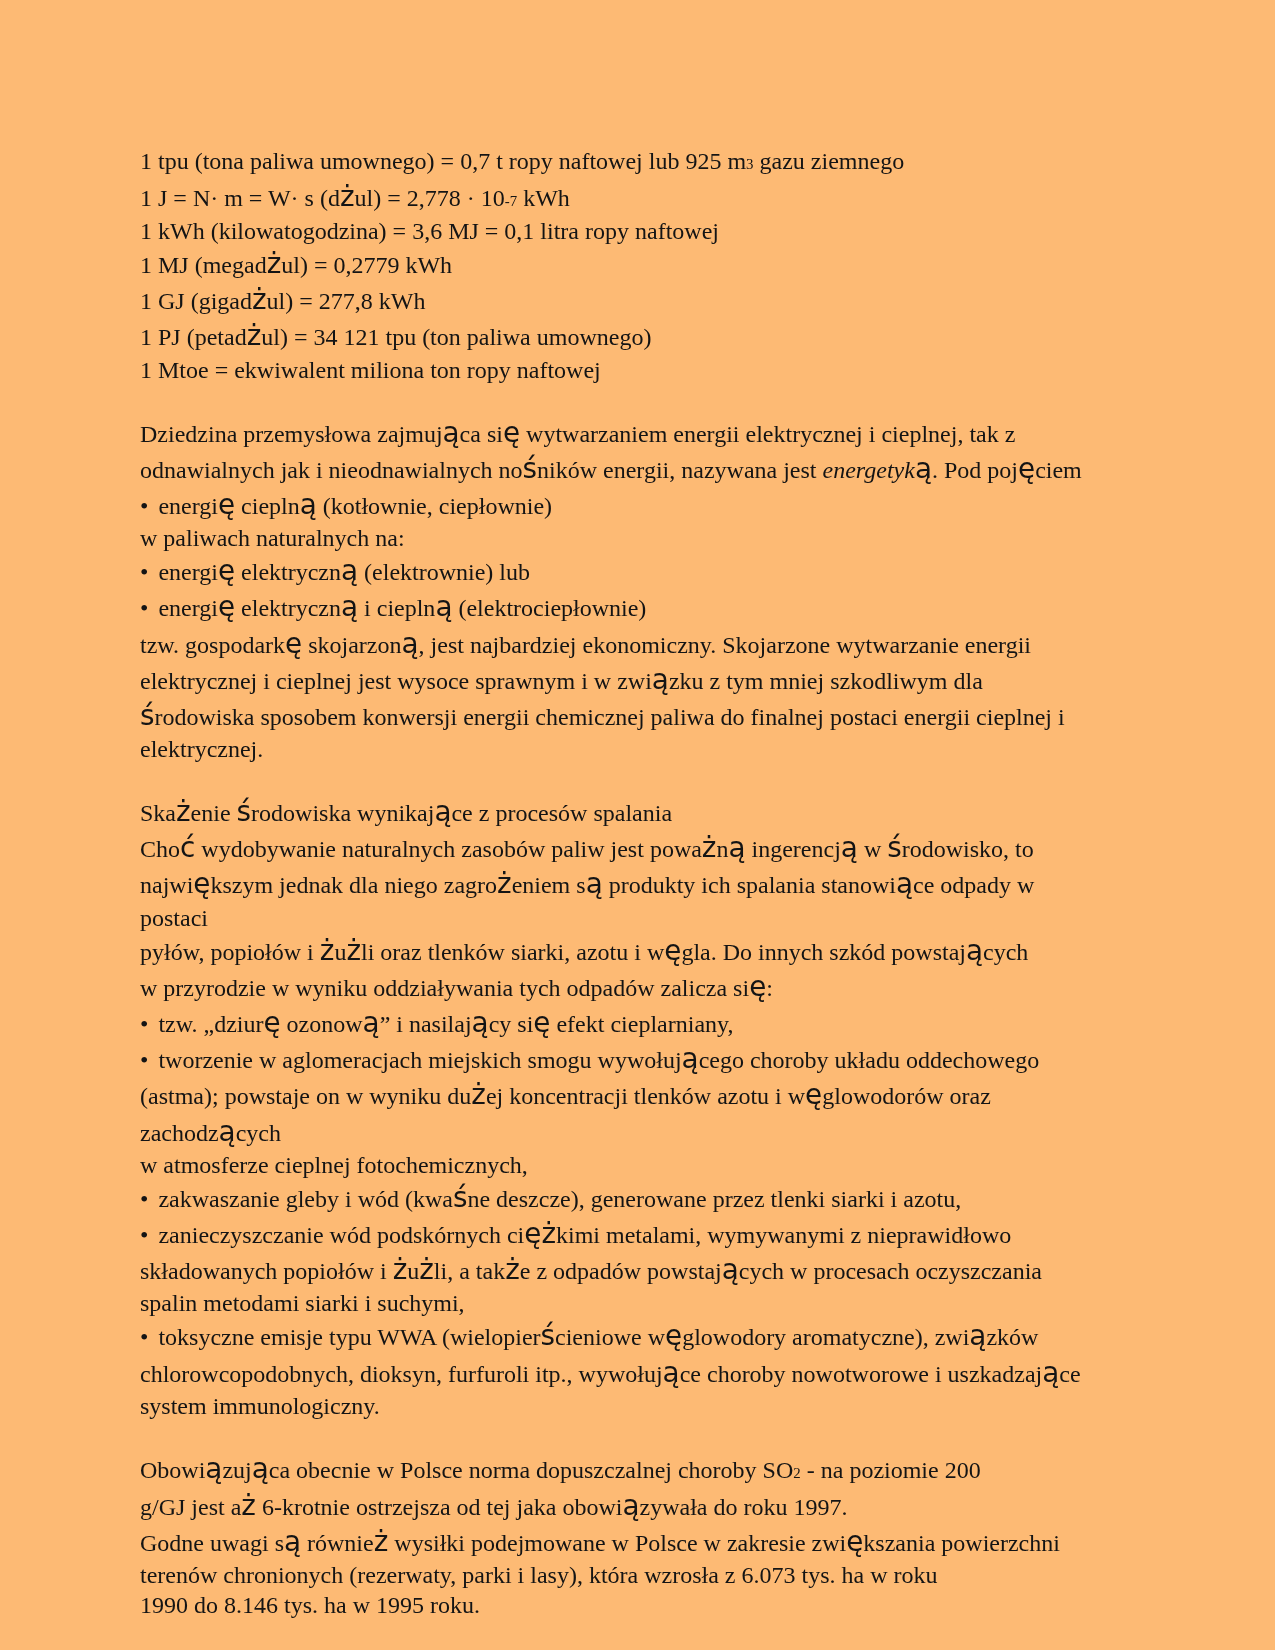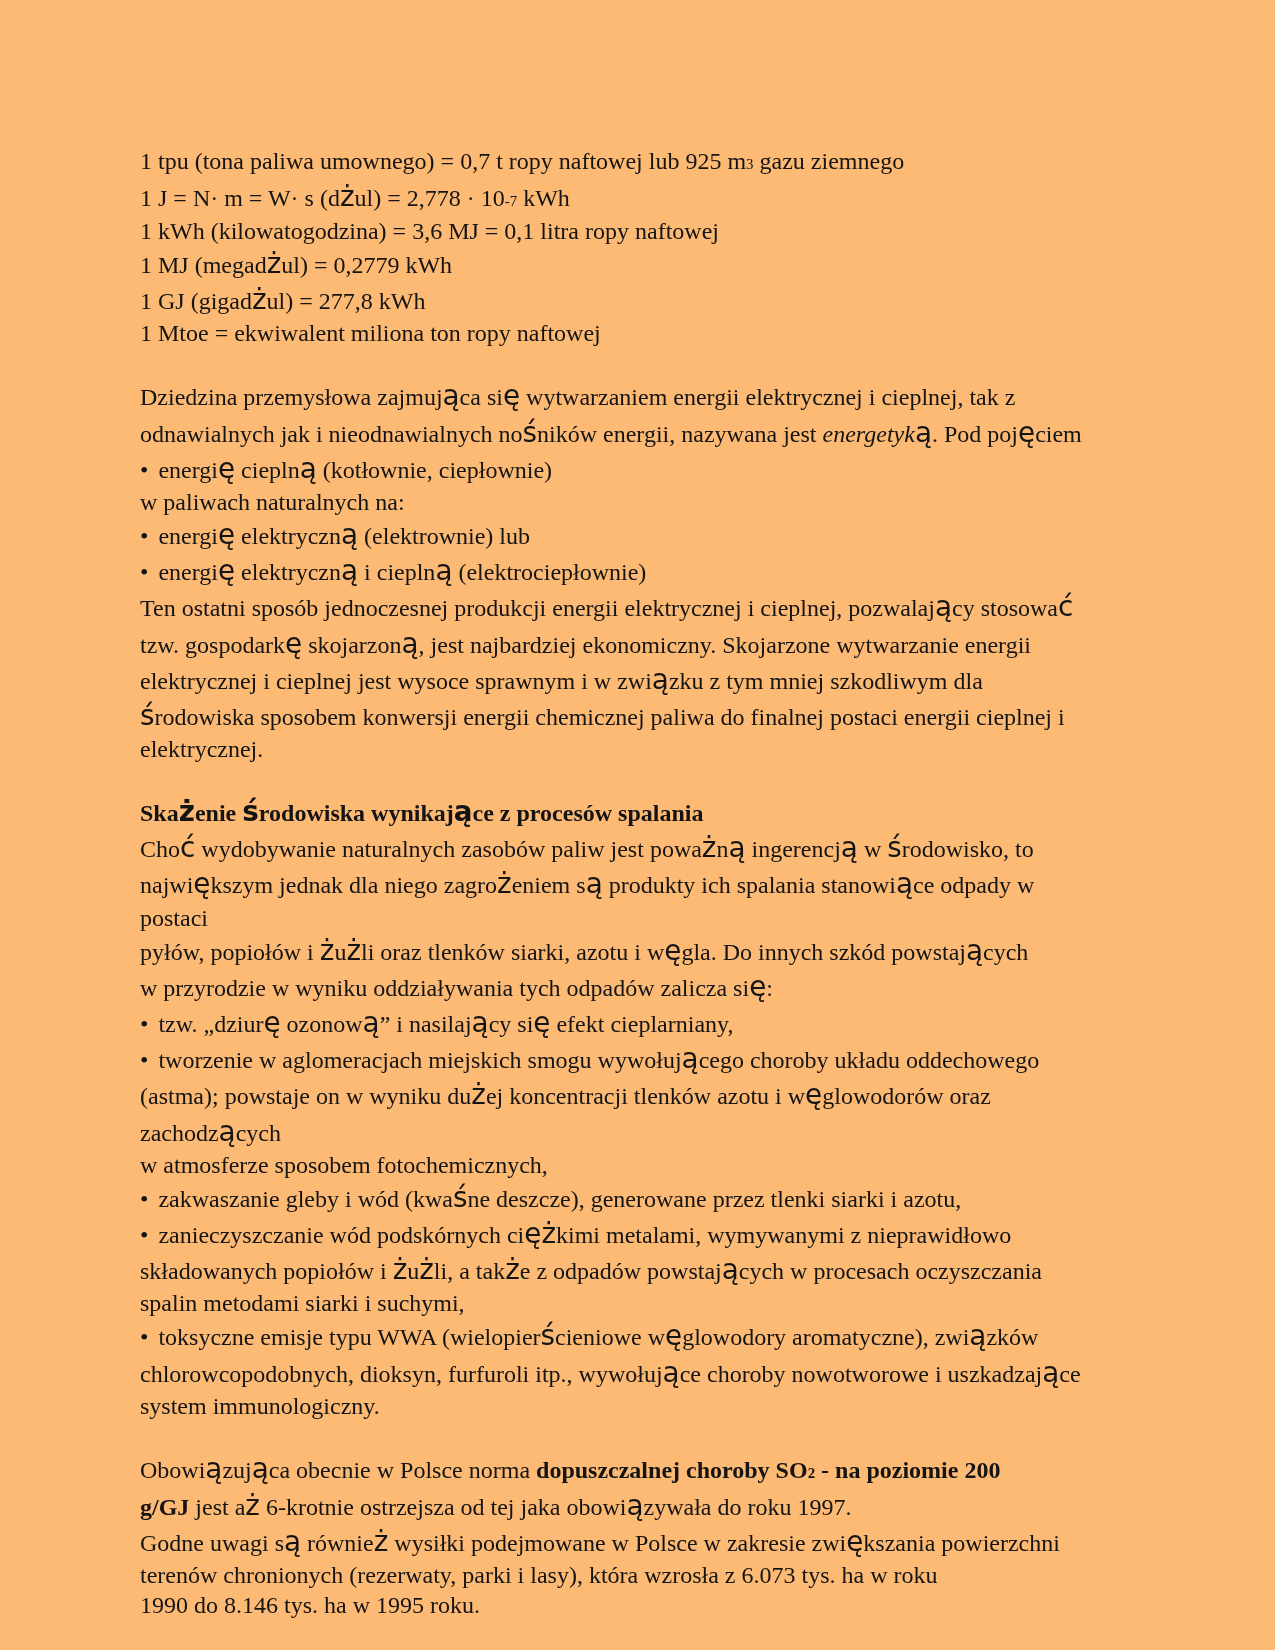--- a/index.html
+++ b/index.html
@@ -24,21 +24,21 @@
     top: 146px;
     width: 1010px;
   }
   .line {
     white-space: pre-wrap;
     text-align: left;
   }
   .blank {
     height: 30px;
   }
-  .b { font-weight: bold; }
+  .b { font-weight: normal; }
   .i { font-style: italic; }
   .sm { font-size: 0.62em; }
   
   .pl {
     font-family: "DejaVu Sans", "Liberation Sans", sans-serif;
     font-size: 1.16em;
     line-height: 1.3;
     font-style: normal;
   }
   .bullet { letter-spacing: 2px; }
@@ -46,45 +46,45 @@
 </head>
 <body style="background: rgb(255, 255, 255);">
 
 <div class="page">
   <div class="content" id="doc-content" style="color: rgb(20, 20, 20);">
       <div class="line"><span class="">1 tpu (tona paliwa umownego) = 0,7 t ropy naftowej lub 925 m</span><span class="sm">3</span><span class=""> gazu ziemnego</span></div>
       <div class="line"><span class="">1 J = N· m = W· s (d<span class="pl">ż</span>ul) = 2,778 · 10</span><span class="sm">-7</span><span class=""> kWh</span></div>
       <div class="line"><span class="">1 kWh (kilowatogodzina) = 3,6 MJ = 0,1 litra ropy naftowej</span></div>
       <div class="line"><span class="">1 MJ (megad<span class="pl">ż</span>ul) = 0,2779 kWh</span></div>
       <div class="line"><span class="">1 GJ (gigad<span class="pl">ż</span>ul) = 277,8 kWh</span></div>
+      <div class="line"><span class="">1 PJ (petad<span class="pl">ż</span>ul) = 34 121 tpu (ton paliwa umownego)</span></div>
       <div class="line"><span class="">1 Mtoe = ekwiwalent miliona ton ropy naftowej</span></div>
       <div class="blank"></div>
       <div class="line"><span class="">Dziedzina przemysłowa zajmuj<span class="pl">ą</span>ca si<span class="pl">ę</span> wytwarzaniem energii elektrycznej i cieplnej, tak z</span></div>
       <div class="line"><span class="">odnawialnych jak i nieodnawialnych no<span class="pl">ś</span>ników energii, nazywana jest </span><span class="i">energetyk<span class="pl">ą</span></span><span class="">. Pod poj<span class="pl">ę</span>ciem</span></div>
       <div class="line"><span class="bullet">• </span><span class="">energi<span class="pl">ę</span> ciepln<span class="pl">ą</span> (kotłownie, ciepłownie)</span></div>
       <div class="line"><span class="">w paliwach naturalnych na:</span></div>
       <div class="line"><span class="bullet">• </span><span class="">energi<span class="pl">ę</span> elektryczn<span class="pl">ą</span> (elektrownie) lub</span></div>
       <div class="line"><span class="bullet">• </span><span class="">energi<span class="pl">ę</span> elektryczn<span class="pl">ą</span> i ciepln<span class="pl">ą</span> (elektrociepłownie)</span></div>
-      <div class="line"><span class="">Ten ostatni sposób jednoczesnej produkcji energii elektrycznej i cieplnej, pozwalaj<span class="pl">ą</span>cy stosowa<span class="pl">ć</span></span></div>
       <div class="line"><span class="">tzw. gospodark<span class="pl">ę</span> skojarzon<span class="pl">ą</span>, jest najbardziej ekonomiczny. Skojarzone wytwarzanie energii</span></div>
       <div class="line"><span class="">elektrycznej i cieplnej jest wysoce sprawnym i w zwi<span class="pl">ą</span>zku z tym mniej szkodliwym dla</span></div>
       <div class="line"><span class=""><span class="pl">ś</span>rodowiska sposobem konwersji energii chemicznej paliwa do finalnej postaci energii cieplnej i</span></div>
       <div class="line"><span class="">elektrycznej.</span></div>
       <div class="blank"></div>
       <div class="line"><span class="b">Ska<span class="pl">ż</span>enie <span class="pl">ś</span>rodowiska wynikaj<span class="pl">ą</span>ce z procesów spalania</span></div>
       <div class="line"><span class="">Cho<span class="pl">ć</span> wydobywanie naturalnych zasobów paliw jest powa<span class="pl">ż</span>n<span class="pl">ą</span> ingerencj<span class="pl">ą</span> w <span class="pl">ś</span>rodowisko, to</span></div>
       <div class="line"><span class="">najwi<span class="pl">ę</span>kszym jednak dla niego zagro<span class="pl">ż</span>eniem s<span class="pl">ą</span> produkty ich spalania stanowi<span class="pl">ą</span>ce odpady w</span></div>
       <div class="line"><span class="">postaci</span></div>
       <div class="line"><span class="">pyłów, popiołów i <span class="pl">ż</span>u<span class="pl">ż</span>li oraz tlenków siarki, azotu i w<span class="pl">ę</span>gla. Do innych szkód powstaj<span class="pl">ą</span>cych</span></div>
       <div class="line"><span class="">w przyrodzie w wyniku oddziaływania tych odpadów zalicza si<span class="pl">ę</span>:</span></div>
       <div class="line"><span class="bullet">• </span><span class="">tzw. „dziur<span class="pl">ę</span> ozonow<span class="pl">ą</span>” i nasilaj<span class="pl">ą</span>cy si<span class="pl">ę</span> efekt cieplarniany,</span></div>
       <div class="line"><span class="bullet">• </span><span class="">tworzenie w aglomeracjach miejskich smogu wywołuj<span class="pl">ą</span>cego choroby układu oddechowego</span></div>
       <div class="line"><span class="">(astma); powstaje on w wyniku du<span class="pl">ż</span>ej koncentracji tlenków azotu i w<span class="pl">ę</span>glowodorów oraz</span></div>
       <div class="line"><span class="">zachodz<span class="pl">ą</span>cych</span></div>
-      <div class="line"><span class="">w atmosferze sposobem fotochemicznych,</span></div>
+      <div class="line"><span class="">w atmosferze cieplnej fotochemicznych,</span></div>
       <div class="line"><span class="bullet">• </span><span class="">zakwaszanie gleby i wód (kwa<span class="pl">ś</span>ne deszcze), generowane przez tlenki siarki i azotu,</span></div>
       <div class="line"><span class="bullet">• </span><span class="">zanieczyszczanie wód podskórnych ci<span class="pl">ę</span><span class="pl">ż</span>kimi metalami, wymywanymi z nieprawidłowo</span></div>
       <div class="line"><span class="">składowanych popiołów i <span class="pl">ż</span>u<span class="pl">ż</span>li, a tak<span class="pl">ż</span>e z odpadów powstaj<span class="pl">ą</span>cych w procesach oczyszczania</span></div>
       <div class="line"><span class="">spalin metodami siarki i suchymi,</span></div>
       <div class="line"><span class="bullet">• </span><span class="">toksyczne emisje typu WWA (wielopier<span class="pl">ś</span>cieniowe w<span class="pl">ę</span>glowodory aromatyczne), zwi<span class="pl">ą</span>zków</span></div>
       <div class="line"><span class="">chlorowcopodobnych, dioksyn, furfuroli itp., wywołuj<span class="pl">ą</span>ce choroby nowotworowe i uszkadzaj<span class="pl">ą</span>ce</span></div>
       <div class="line"><span class="">system immunologiczny.</span></div>
       <div class="blank"></div>
       <div class="line"><span class="">Obowi<span class="pl">ą</span>zuj<span class="pl">ą</span>ca obecnie w Polsce norma </span><span class="b">dopuszczalnej choroby SO</span><span class="b sm">2</span><span class="b"> - na poziomie 200</span></div>
       <div class="line"><span class="b">g/GJ</span><span class=""> jest a<span class="pl">ż</span> 6-krotnie ostrzejsza od tej jaka obowi<span class="pl">ą</span>zywała do roku 1997.</span></div>

